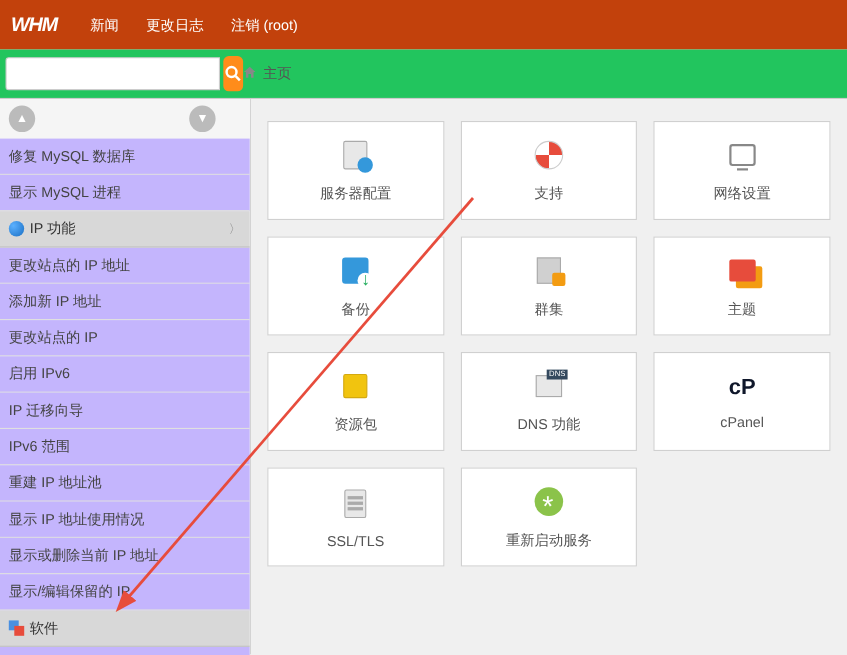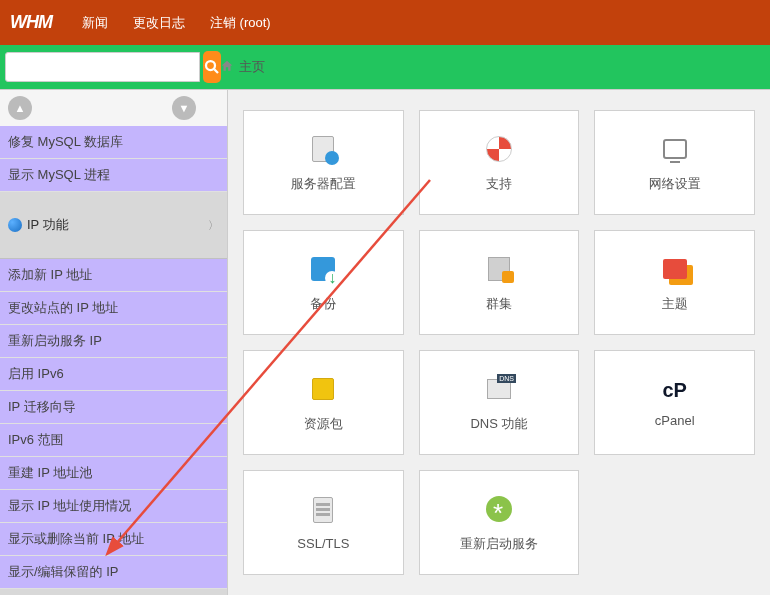--- a/index.html
+++ b/index.html
@@ -19,30 +19,30 @@
 
     .main { display: flex; height: calc(595px - 90px); }
     .sidebar { width: 228px; background: #f5f5f5; border-right: 1px solid #ccc; overflow-y: auto; position: relative; }
     .sidebar::-webkit-scrollbar { width: 8px; }
     .sidebar::-webkit-scrollbar-thumb { background: #ccc; border-radius: 4px; }
 
     .collapse-row { display: flex; align-items: center; padding: 6px 8px; gap: 140px; }
     .collapse-btn { width: 24px; height: 24px; background: #bbb; border-radius: 50%; display: flex; align-items: center; justify-content: center; color: #fff; cursor: pointer; font-size: 11px; }
 
     .sidebar-item { padding: 7px 8px; border-bottom: 1px solid #e0e0e0; color: #444; cursor: pointer; background: #c4b5fd; font-size: 13px; }
-    .sidebar-header { background: #d8d8d8; padding: 24px 8px; border-bottom: 1px solid #c0c0c0; font-size: 13px; color: #333; display: flex; align-items: center; gap: 5px; position: relative; }
+    .sidebar-header { background: #d8d8d8; padding: 7px 8px; border-bottom: 1px solid #c0c0c0; font-size: 13px; color: #333; display: flex; align-items: center; gap: 5px; position: relative; }
     .sidebar-header .chev { position: absolute; right: 8px; color: #888; font-size: 11px; }
     .globe-icon { width: 14px; height: 14px; background: radial-gradient(circle at 30% 30%, #5bb0ff, #1a6fc4); border-radius: 50%; display: inline-block; }
     .soft-icon { width: 14px; height: 14px; display: inline-block; position: relative; }
     .soft-icon::before { content: ''; position: absolute; width: 9px; height: 9px; background: #4a90e2; top: 0; left: 0; }
     .soft-icon::after { content: ''; position: absolute; width: 9px; height: 9px; background: #e74c3c; bottom: 0; right: 0; }
 
     .content { flex: 1; padding: 20px 15px; overflow-y: auto; background: #f0f0f0; }
     .tile-grid { display: grid; grid-template-columns: repeat(3, 1fr); gap: 15px; }
-    .tile { background: #fff; border: 1px solid #d0d0d0; height: 105px; display: flex; flex-direction: column; align-items: center; justify-content: center; cursor: pointer; gap: 10px; }
+    .tile { background: #fff; border: 1px solid #d0d0d0; height: 90px; display: flex; flex-direction: column; align-items: center; justify-content: center; cursor: pointer; gap: 10px; }
     .tile-icon { width: 32px; height: 32px; display: flex; align-items: center; justify-content: center; }
     .tile-label { color: #555; font-size: 13px; }
 
     
     .i-server { width: 22px; height: 26px; background: #e8e8e8; border: 1px solid #aaa; border-radius: 2px; position: relative; }
     .i-server::after { content: ''; position: absolute; width: 14px; height: 14px; background: #3498db; border-radius: 50%; bottom: -4px; right: -6px; }
     .i-life { width: 26px; height: 26px; border-radius: 50%; background: conic-gradient(#e74c3c 0 25%, #fff 25% 50%, #e74c3c 50% 75%, #fff 75% 100%); border: 1px solid #ccc; }
     .i-net { width: 24px; height: 20px; border: 2px solid #888; border-radius: 3px; position: relative; }
     .i-net::after { content: ''; position: absolute; width: 10px; height: 2px; background: #888; bottom: -6px; left: 5px; }
     .i-backup { width: 24px; height: 24px; background: #3498db; border-radius: 3px; position: relative; }
@@ -102,23 +102,23 @@
       <span class="collapse-btn">▼</span>
     </div>
     <div class="sidebar-item">修复 MySQL 数据库</div>
     <div class="sidebar-item">显示 MySQL 进程</div>
 
     <div class="sidebar-header">
       <span class="globe-icon"></span>
       <span>IP 功能</span>
       <span class="chev">〉</span>
     </div>
+    <div class="sidebar-item">更改站点的 IP 地址</div>
     <div class="sidebar-item">添加新 IP 地址</div>
-    <div class="sidebar-item">更改站点的 IP 地址</div>
-    <div class="sidebar-item">重新启动服务 IP</div>
+    <div class="sidebar-item">更改站点的 IP</div>
     <div class="sidebar-item">启用 IPv6</div>
     <div class="sidebar-item">IP 迁移向导</div>
     <div class="sidebar-item">IPv6 范围</div>
     <div class="sidebar-item">重建 IP 地址池</div>
     <div class="sidebar-item">显示 IP 地址使用情况</div>
     <div class="sidebar-item">显示或删除当前 IP 地址</div>
     <div class="sidebar-item">显示/编辑保留的 IP</div>
 
     <div class="sidebar-header">
       <span class="soft-icon"></span>

